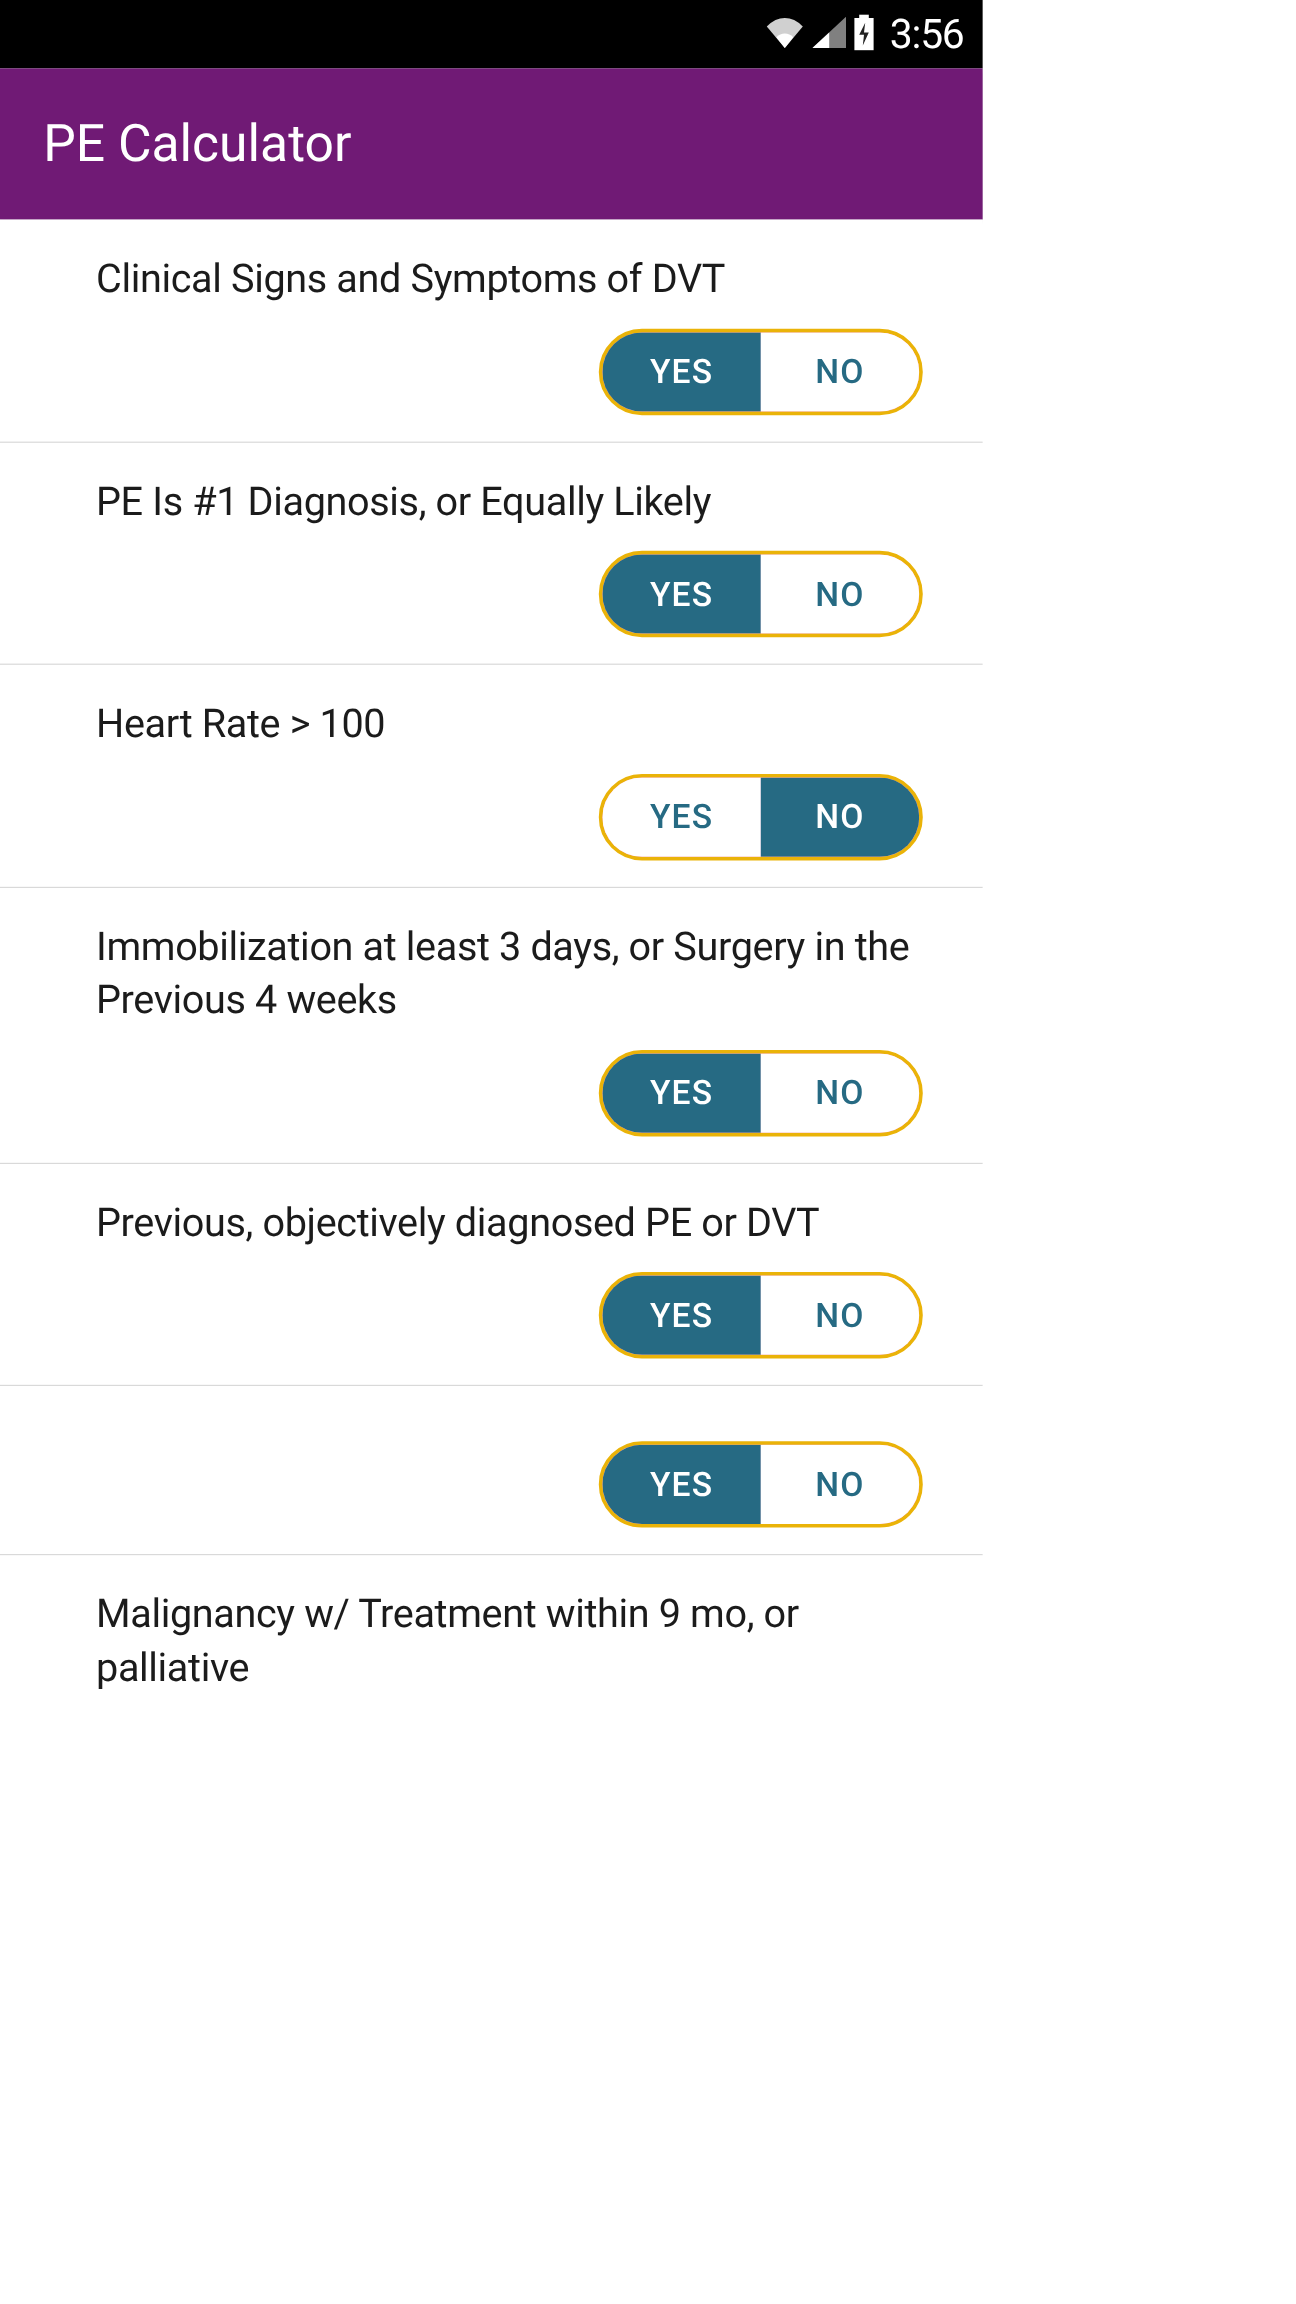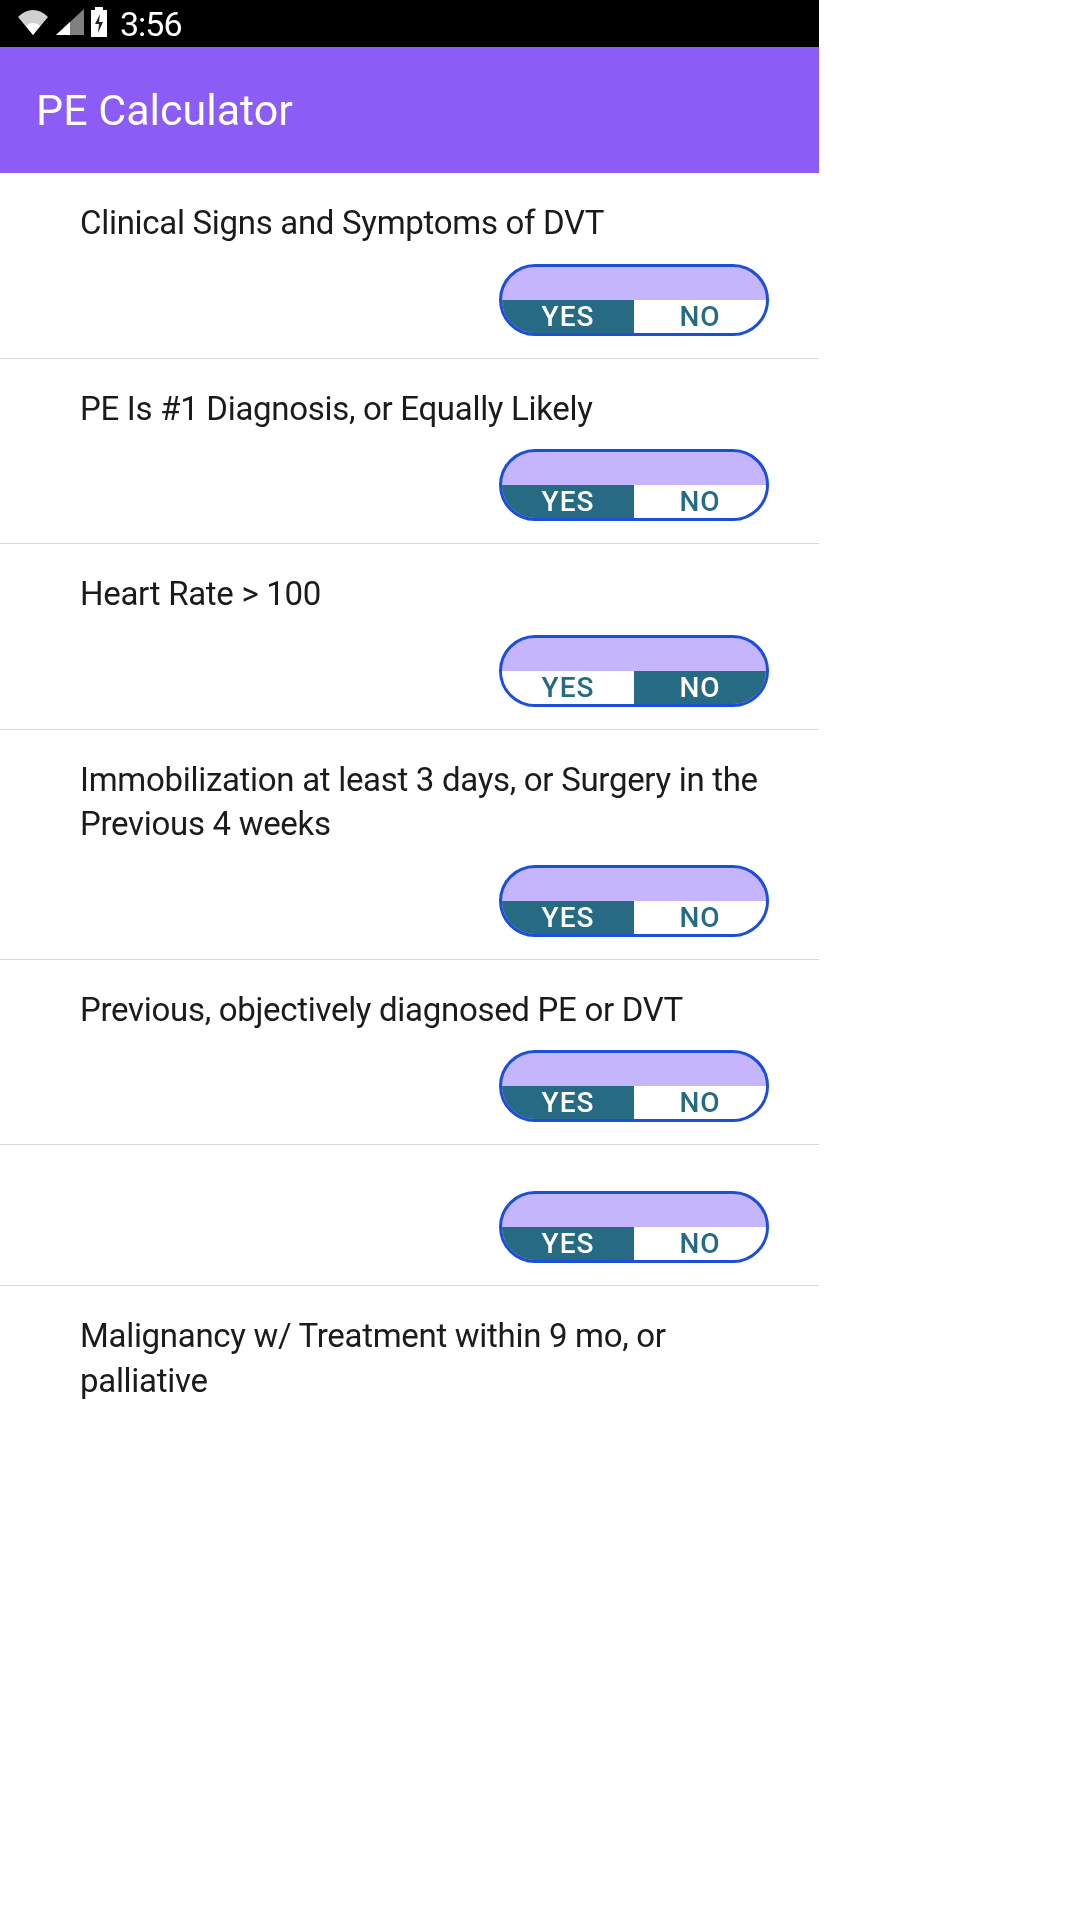--- a/index.html
+++ b/index.html
@@ -4,55 +4,55 @@
   <style>
     * { margin: 0; padding: 0; box-sizing: border-box; }
     body {
       width: 819px;
       height: 1456px;
       font-family: -apple-system, BlinkMacSystemFont, "Segoe UI", Roboto, sans-serif;
       background: #ffffff;
       overflow: hidden;
     }
     .status-bar {
-      height: 47px;
+      height: 57px;
       background: #000000;
       display: flex;
+      justify-content: flex-end;
       align-items: center;
       padding: 0 16px;
       gap: 8px;
     }
     .status-icons { display: flex; align-items: center; gap: 6px; }
     .status-time { color: #ffffff; font-size: 34px; font-weight: 400; margin-left: 6px; letter-spacing: -1px; }
     .app-bar {
       height: 126px;
-      background: #8b5cf6;
+      background: #701a75;
       display: flex;
       align-items: center;
       padding: 0 36px;
       box-shadow: 0 2px 4px rgba(0,0,0,0.15);
     }
     .app-title { color: #ffffff; font-size: 43px; font-weight: 400; }
     .content { background: #ffffff; }
     .item {
       padding: 28px 36px 22px 36px;
       border-bottom: 1px solid #d9d9d9;
     }
     .item:last-child { border-bottom: none; }
     .item-label { font-size: 33px; color: #1b1b1b; letter-spacing: -0.3px; line-height: 1.35; font-weight: 400; margin-left: 44px; }
     .toggle-row { display: flex; justify-content: flex-end; padding-top: 18px; padding-right: 14px; }
     .toggle {
       display: inline-flex;
       width: 270px;
       height: 72px;
-      border: 3px solid #1d4ed8;
+      border: 3px solid #eab308;
       border-radius: 36px;
       overflow: hidden;
-      background: #c4b5fd;
-      align-items: flex-end;
+      background: #f9a8d4;
     }
     .toggle-opt {
       flex: 1;
       display: flex;
       align-items: center;
       justify-content: center;
       font-size: 28px;
       font-weight: 500;
       letter-spacing: 1px;
       cursor: pointer;

